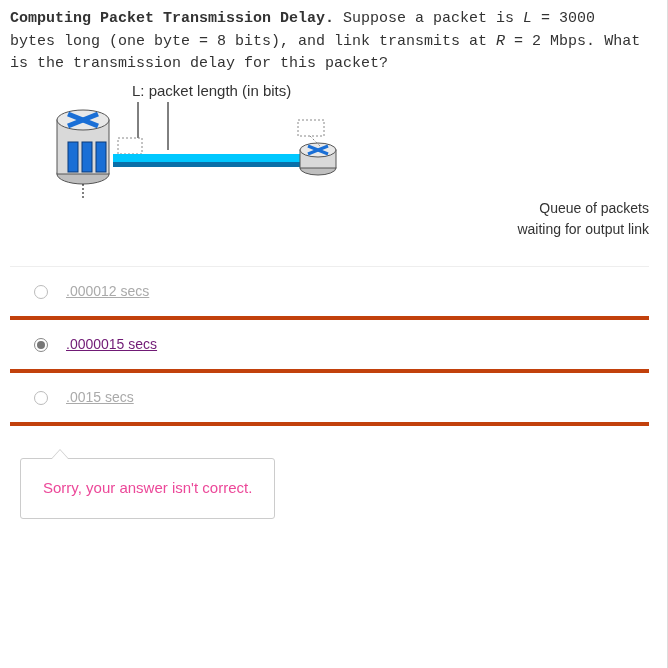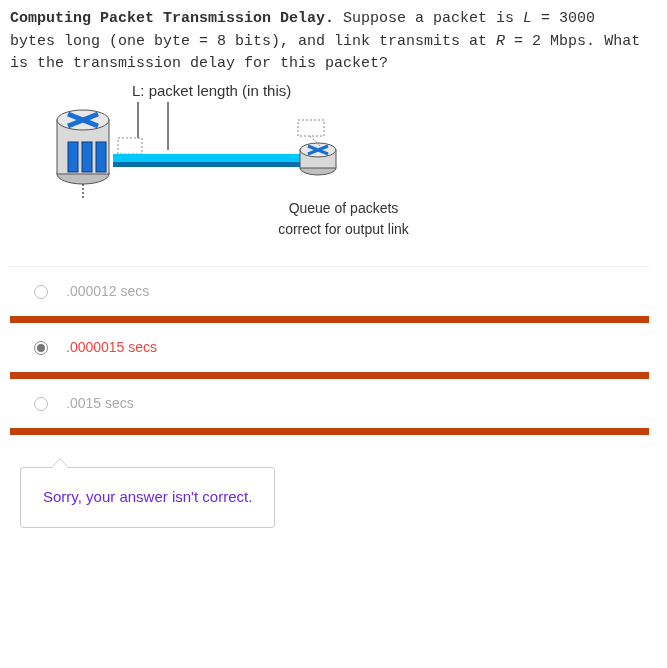--- a/index.html
+++ b/index.html
@@ -15,67 +15,67 @@
   }
   .question-stem { margin-bottom: 4px; font-family: Liberation Mono, monospace; }
   .question-stem strong { font-weight: 700; }
   .question-stem .italic { font-style: italic; }
   .diagram-wrap { margin: 6px 0 20px 28px; }
   .diagram-labels { font-family: Arial, sans-serif; font-size: 15px; line-height: 1.25; margin-bottom: 2px; }
   .diagram-labels .l1 { padding-left: 94px; font-style: italic; }
   .diagram-labels .l1 span, .diagram-labels .l2 span { font-style: normal; }
   .diagram-labels .l2 { padding-left: 124px; font-style: italic; }
   svg.diag { display: block; }
-  .queue-caption { font-size: 14px; text-align: center; margin-top: -4px; }
+  .queue-caption { font-size: 14px; text-align: right; margin-top: -4px; }
   .options { margin-top: 26px; border-top: 1px solid #eee; }
   .option {
     display: flex; align-items: center;
     padding: 14px 8px 14px 24px;
-    border-bottom: 7px solid #c2410c;
-    color: #aaa; font-size: 14px;
+    border-bottom: 4px solid #c2410c;
+    color: #aaa; font-size: 14px; text-decoration: underline;
   }
   .radio {
     width: 14px; height: 14px; border: 1px solid #bbb; border-radius: 50%;
     margin-right: 18px; flex: 0 0 14px; position: relative;
   }
-  .option.selected { color: #ef4444; }
+  .option.selected { color: #701a75; }
   .option.selected .radio { border-color: #888; }
   .option.selected .radio::after {
     content: ""; position: absolute; top: 2px; left: 2px;
     width: 8px; height: 8px; border-radius: 50%; background: #777;
   }
   .feedback-box {
     position: relative;
     margin-top: 32px; margin-left: 10px;
     display: inline-block;
     border: 1px solid #ccc;
     border-radius: 3px;
     padding: 18px 22px;
-    font-size: 15px; color: #6d28d9;
+    font-size: 15px; color: #ec4899;
     background: #fff;
   }
   .feedback-box::before, .feedback-box::after {
     content: ""; position: absolute; left: 30px; width: 0; height: 0;
     border-left: 9px solid transparent; border-right: 9px solid transparent;
   }
   .feedback-box::before { top: -10px; border-bottom: 10px solid #ccc; }
   .feedback-box::after  { top: -9px;  border-bottom: 10px solid #fff; }
 </style>
 </head>
 <body>
 
 
 
 <div class="question-stem">
   <strong>Computing Packet Transmission Delay.</strong><span> Suppose a packet is </span><span class="italic">L</span><span> = 3000 bytes long (one byte = 8 bits), and link transmits at </span><span class="italic">R</span><span> = 2 Mbps.   What is the transmission delay for this packet?</span>
 </div>
 
 <div class="diagram-wrap">
   <div class="diagram-labels">
-    <div class="l1"><span>L:</span><span> packet length (in this)</span></div>
+    <div class="l1"><span>L:</span><span> packet length (in bits)</span></div>
   </div>
   <svg class="diag" width="360" height="100">
 
     <line x1="100" y1="0" x2="100" y2="42" stroke="#000" stroke-width="1"></line>
     <line x1="130" y1="0" x2="130" y2="48" stroke="#000" stroke-width="1"></line>
 
     <ellipse cx="45" cy="72" rx="26" ry="10" fill="#bfbfbf" stroke="#555"></ellipse>
     <rect x="19" y="18" width="52" height="54" fill="#d9d9d9" stroke="#555"></rect>
     <ellipse cx="45" cy="18" rx="26" ry="10" fill="#e8e8e8" stroke="#555"></ellipse>
 
@@ -97,21 +97,21 @@
     <line x1="270" y1="44" x2="290" y2="52" stroke="#1a6fd6" stroke-width="3"></line>
     <line x1="270" y1="52" x2="290" y2="44" stroke="#1a6fd6" stroke-width="3"></line>
 
     <rect x="260" y="18" width="26" height="16" fill="none" stroke="#888" stroke-dasharray="2,2"></rect>
     <path d="M272 34 L282 44" stroke="#888" stroke-dasharray="2,2" fill="none"></path>
 
     <line x1="45" y1="82" x2="45" y2="96" stroke="#000" stroke-dasharray="2,2"></line>
   </svg>
   <div class="queue-caption">
     <div>Queue of packets</div>
-    <div>correct for output link</div>
+    <div>waiting for output link</div>
   </div>
 </div>
 
 <div class="options">
   <div class="option">
     <span class="radio"></span>
     <span>.000012 secs</span>
   </div>
   <div class="option selected">
     <span class="radio"></span>

